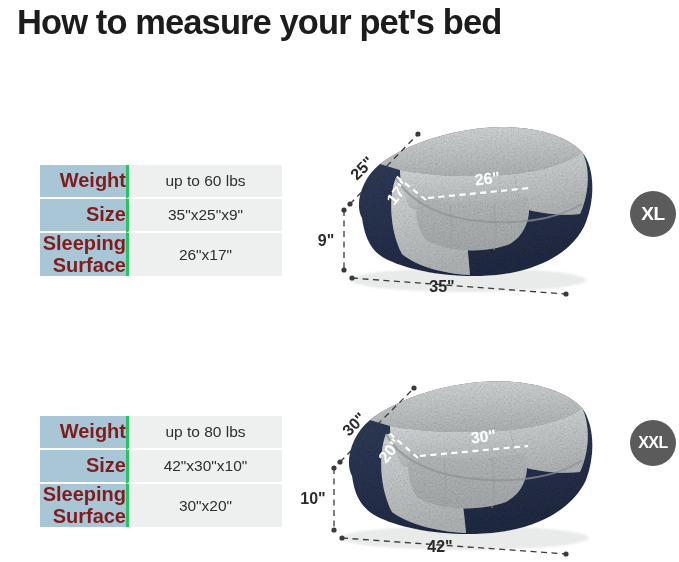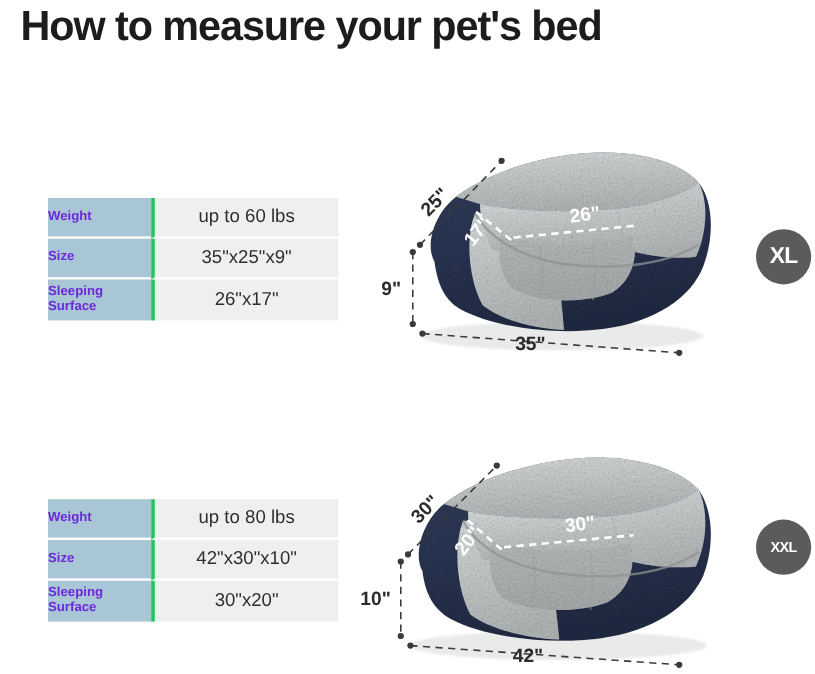--- a/index.html
+++ b/index.html
@@ -37,24 +37,24 @@
     border-collapse: separate;
     border-spacing: 0;
   }
   .spec-table.table-xl  { left: 40px; top: 165px; }
   .spec-table.table-xxl { left: 40px; top: 416px; }
 
   .spec-row { height: 34px; }
   .spec-label {
     width: 86px;
     background: #a9c6d7;
-    color: #6d28d9;
-    font-size: 11px;
-    font-weight: bold;
-    text-align: left;
+    color: #7f1d1d;
+    font-size: 20px;
+    font-weight: bold;
+    text-align: right;
     vertical-align: middle;
     line-height: 1.08;
     border-bottom: 2px solid #ffffff;
     padding: 0;
   }
   .spec-row:last-child .spec-label,
   .spec-row:last-child .spec-value { border-bottom: none; }
   .spec-label .lbl-line { display: block; }
   .spec-value {
     background: #eeefef;
@@ -77,21 +77,21 @@
     background: #5b5b5b;
     color: #ffffff;
     display: flex;
     align-items: center;
     justify-content: center;
     font-size: 19px;
     font-weight: bold;
     letter-spacing: -0.5px;
   }
   .badge-xl  { left: 630px; top: 191px; }
-  .badge-xxl { left: 630px; top: 433px; font-size: 12px; }
+  .badge-xxl { left: 630px; top: 420px; font-size: 16px; }
 
   
   .bed-figure { position: absolute; }
   .figure-xl  { left: 318px; top: 92px;  width: 300px; height: 212px; }
   .figure-xxl { left: 300px; top: 348px; width: 320px; height: 212px; }
   .bed-figure svg { display: block; width: 100%; height: 100%; overflow: visible; }
 
   .dim-text {
     font-family: "Liberation Sans", sans-serif;
     font-size: 16px;

